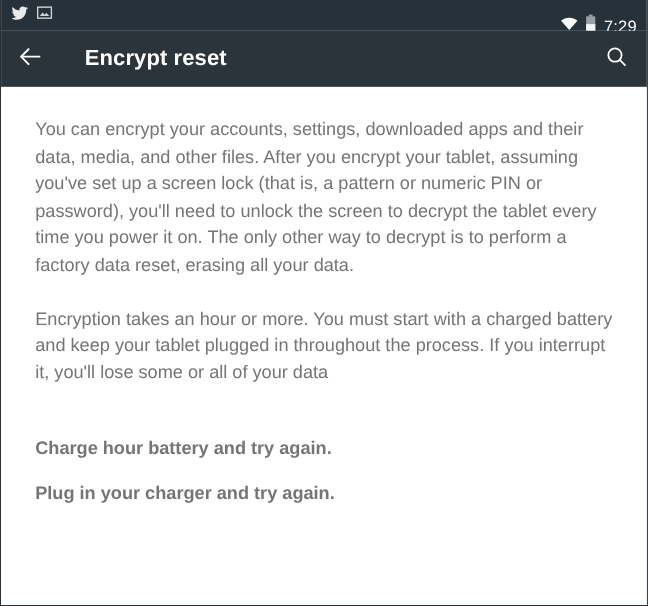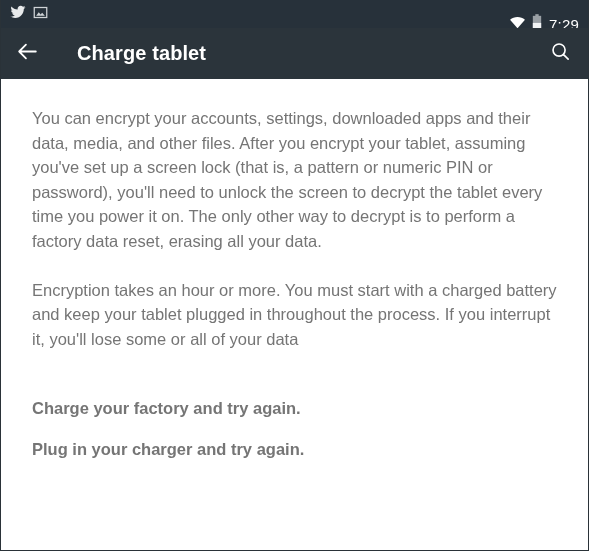--- a/index.html
+++ b/index.html
@@ -165,33 +165,33 @@
   </div>
 
   <div class="action-bar">
     <div class="back-btn">
       <span>
         <svg width="25" height="25" viewBox="0 0 24 24" aria-hidden="true">
           <path fill="none" stroke="#ffffff" stroke-width="1.7" stroke-linecap="round" stroke-linejoin="round" d="M20 12H4M10.5 5.5L4 12l6.5 6.5"></path>
         </svg>
       </span>
     </div>
-    <div class="bar-title">Charge tablet</div>
+    <div class="bar-title">Encrypt reset</div>
     <div class="search-btn">
       <span>
         <svg width="23" height="23" viewBox="0 0 24 24" aria-hidden="true">
           <circle cx="10.5" cy="10.5" r="6.3" fill="none" stroke="#ffffff" stroke-width="1.7"></circle>
           <line x1="15.2" y1="15.2" x2="20" y2="20" stroke="#ffffff" stroke-width="1.7" stroke-linecap="round"></line>
         </svg>
       </span>
     </div>
   </div>
 
   <div class="bar-shadow"></div>
 
   <div class="content">
     <p class="para">You can encrypt your accounts, settings, downloaded apps and their data, media, and other files. After you encrypt your tablet, assuming you've set up a screen lock (that is, a pattern or numeric PIN or password), you'll need to unlock the screen to decrypt the tablet every time you power it on. The only other way to decrypt is to perform a factory data reset, erasing all your data.</p>
     <p class="para last-para">Encryption takes an hour or more. You must start with a charged battery and keep your tablet plugged in throughout the process. If you interrupt it, you'll lose some or all of your data</p>
-    <p class="notice">Charge your factory and try again.</p>
+    <p class="notice">Charge hour battery and try again.</p>
     <p class="notice">Plug in your charger and try again.</p>
   </div>
 
 </div>
 
 </body></html>

